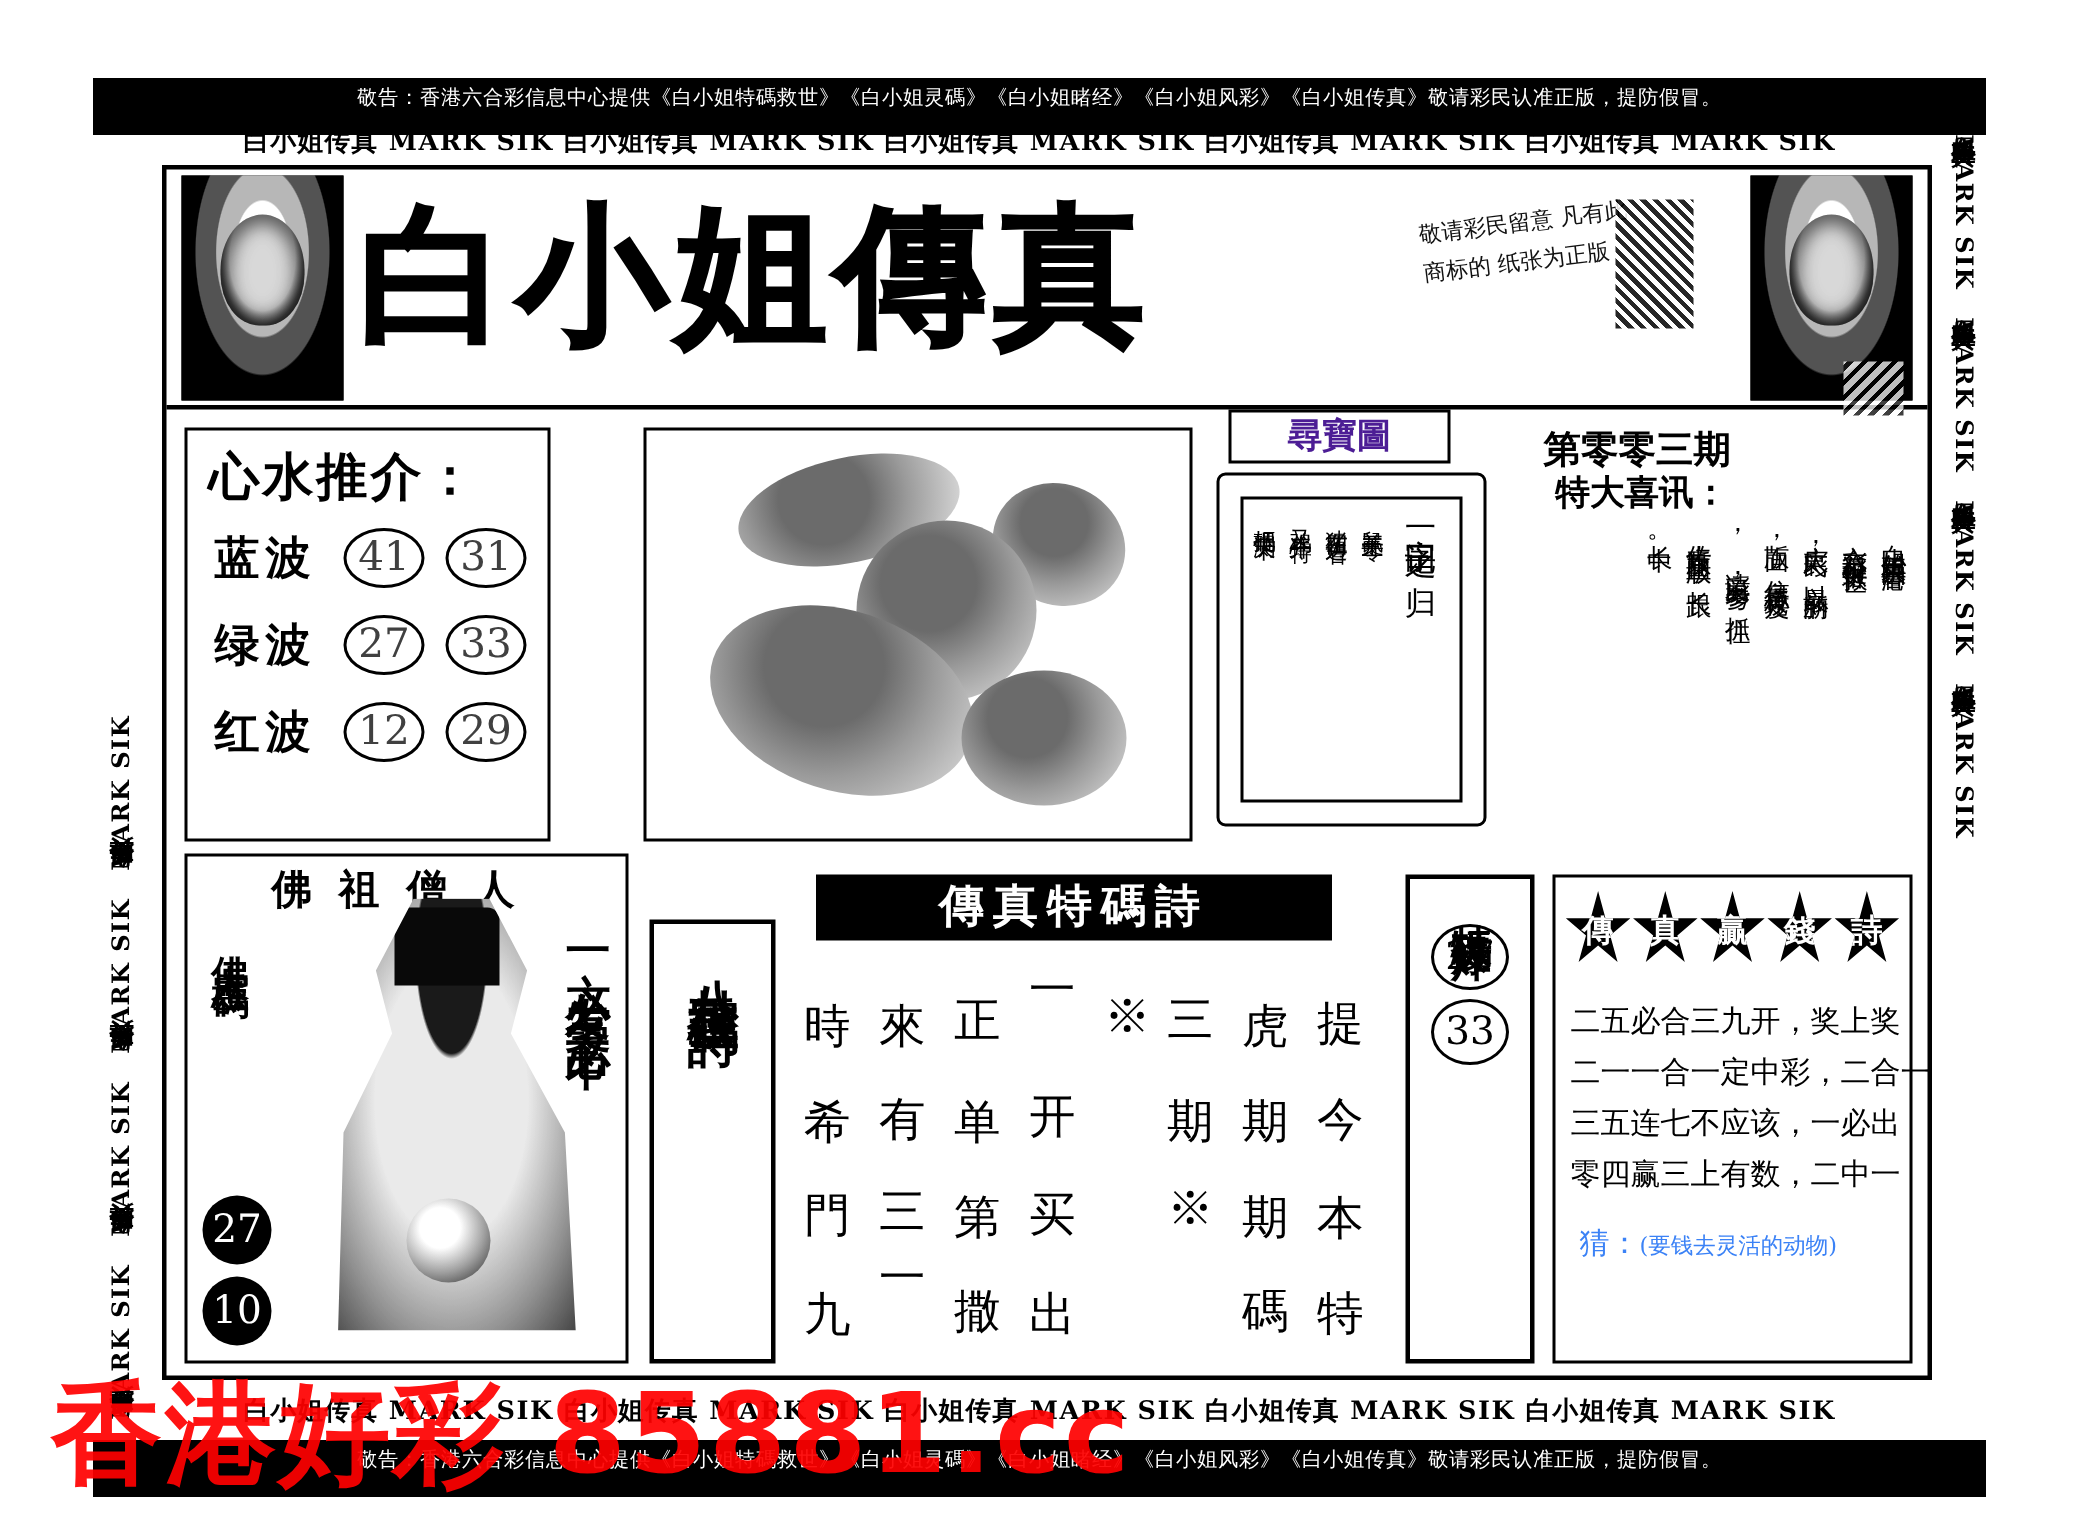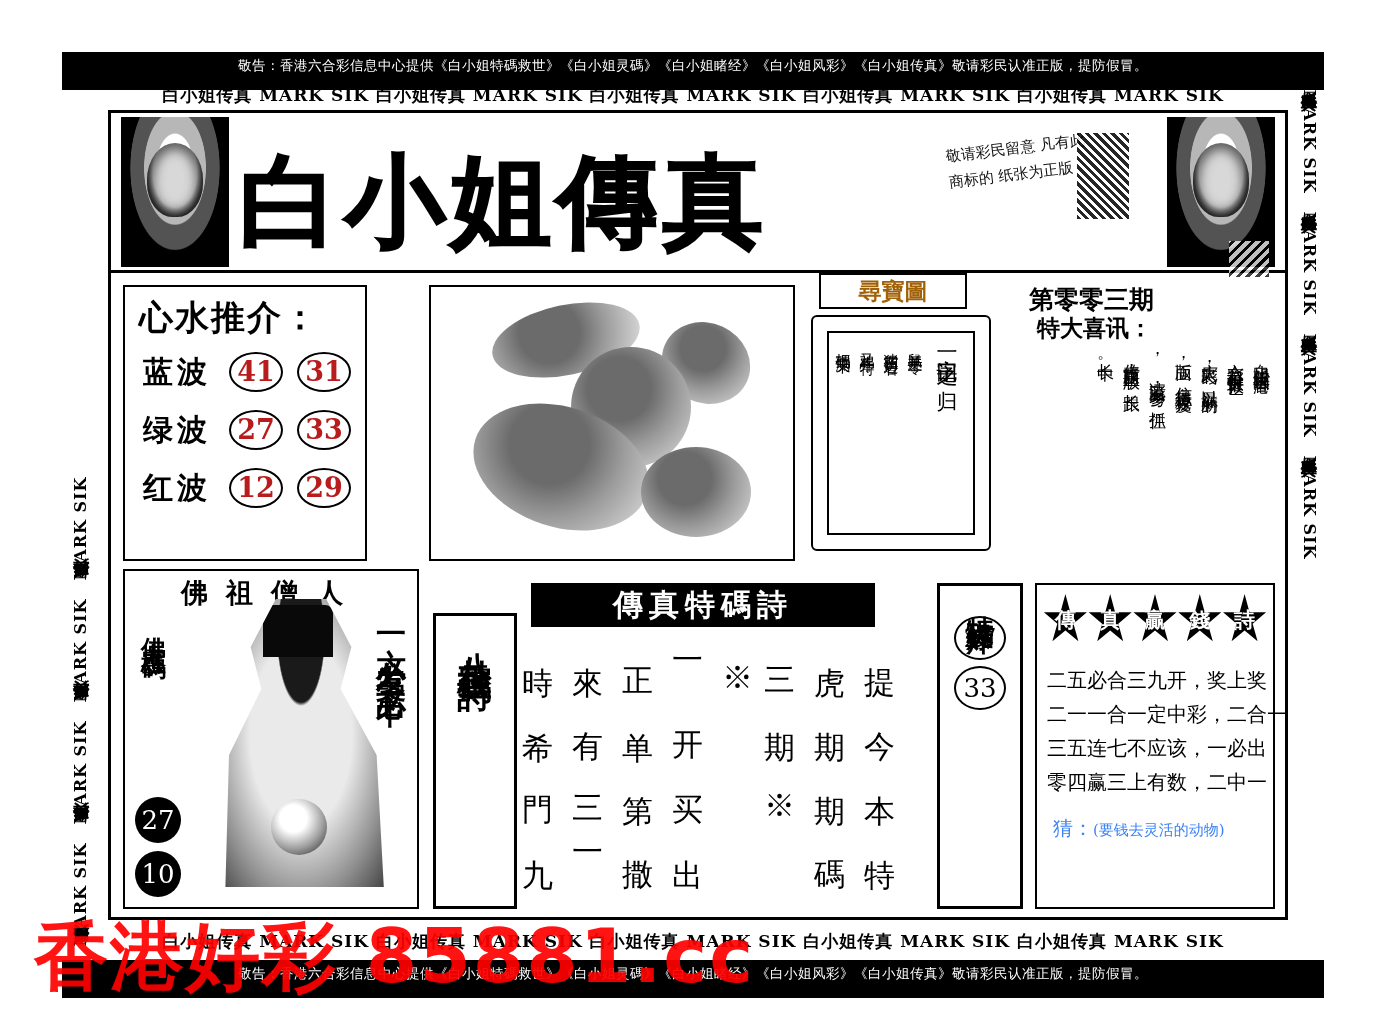--- a/index.html
+++ b/index.html
@@ -71,22 +71,22 @@
   }
   .portrait.left { left:10px; }
   .portrait.right { right:10px; }
   .portrait:after{
     content:""; position:absolute; left:26px; top:26px; width:56px; height:74px;
     border-radius:50% 50% 46% 46%;
     background:radial-gradient(ellipse at 50% 40%, #cfc2b2 0 55%, #7d6c59 70%, #2b231c 100%);
     box-shadow:0 0 12px 6px rgba(0,0,0,.5) inset;
   }
   .masthead-title {
-    position:absolute; left:128px; top:20px; width:700px; height:140px;
-    font-family:Liberation Serif, serif;
+    position:absolute; left:128px; top:10px; width:700px; height:140px;
+    font-family:Liberation Mono, monospace;
     font-weight:bold; font-size:100px; line-height:140px;
     letter-spacing:6px; color:#000; white-space:nowrap;
     -webkit-text-stroke:2px #000;
   }
   .masthead-note {
     position:absolute; left:836px; top:22px; width:140px;
     font-size:15px; line-height:26px; color:#111;
     font-family:"DejaVu Serif", serif;
     transform:rotate(-7deg);
   }
@@ -122,21 +122,21 @@
     display:flex; align-items:center; height:58px; padding-left:18px;
   }
   .pick-label {
     font-family:Liberation Sans, sans-serif; font-weight:bold;
     font-size:30px; letter-spacing:4px; margin-right:18px; color:#000;
   }
   .ball {
     width:54px; height:40px; margin-right:14px;
     border:2px solid #000; border-radius:50%;
     font-family:"DejaVu Serif", serif; font-size:27px;
-    line-height:36px; text-align:center; color:#b91c1c;font-weight:bold;
+    line-height:36px; text-align:center; color:#404040;
   }
 
   
   .artpanel {
     position:absolute; left:318px; top:172px; width:366px; height:276px;
     border:2px solid #000; overflow:hidden;
     background:#fff;
   }
   .artpanel .blob {
     position:absolute; border-radius:50%;
@@ -154,21 +154,21 @@
   }
 
   
   .treasure {
     position:absolute; left:694px; top:160px; width:210px; height:288px;
   }
   .treasure-title {
     position:absolute; left:14px; top:0; width:148px; height:36px;
     border:2px solid #000;
     font-family:"DejaVu Serif", serif; font-weight:bold;
-    font-size:23px; line-height:32px; text-align:center; color:#a16207;
+    font-size:23px; line-height:32px; text-align:center; color:#4c1d95;
   }
   .scroll {
     position:absolute; left:6px; top:42px; width:180px; height:236px;
     border:2px solid #000; border-radius:6px;
   }
   .scroll-inner {
     position:absolute; left:14px; top:14px; right:14px; bottom:14px;
     border:2px solid #000;
     display:flex; flex-direction:row-reverse; justify-content:flex-start;
     padding:8px 6px;
@@ -248,21 +248,21 @@
     position:absolute; left:322px; top:500px; width:84px; height:296px;
     border:3px solid #000;
   }
   .bagua .vtext {
     font-size:34px; font-weight:bold; letter-spacing:6px;
     margin:10px auto 0; display:block; text-align:center;
   }
 
   
   .poem {
-    position:absolute; left:398px; top:470px; width:400px; height:326px;
+    position:absolute; left:411px; top:470px; width:400px; height:326px;
   }
   .poem-title {
     width:344px; height:44px; margin-left:22px;
     background:#000; color:#fff;
     font-family:"DejaVu Serif", serif; font-weight:bold;
     font-size:30px; line-height:44px; text-align:center; letter-spacing:6px;
   }
   .poem-grid {
     margin-top:16px; height:250px;
     display:flex; flex-direction:row-reverse; justify-content:space-between;

